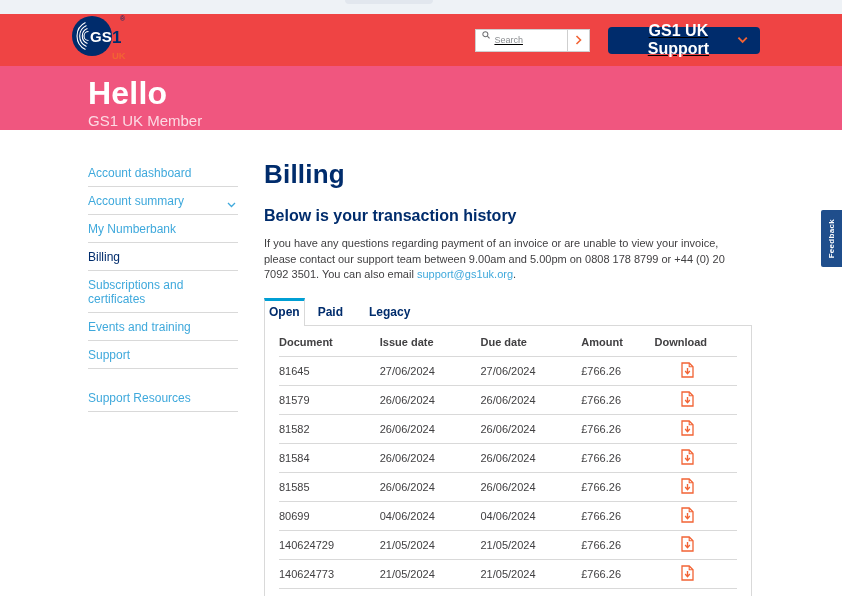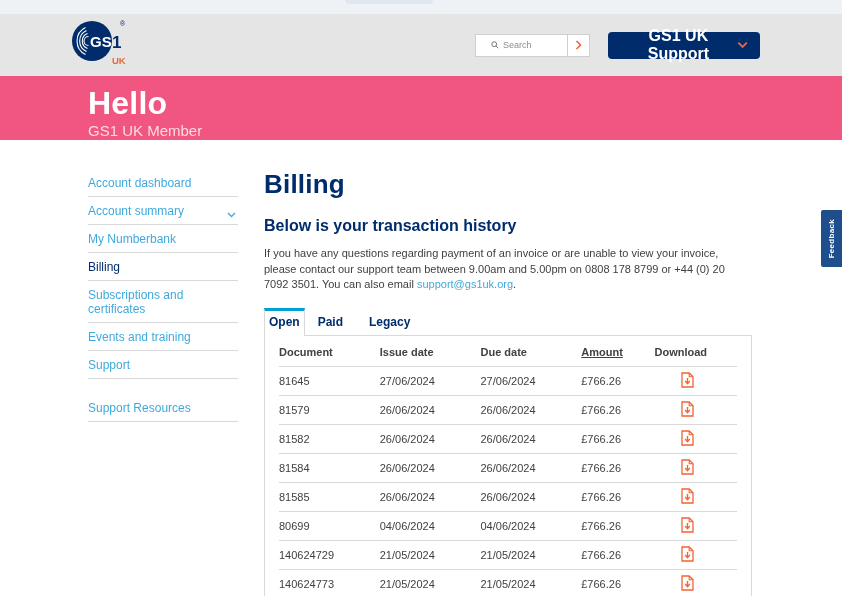--- a/index.html
+++ b/index.html
@@ -5,27 +5,27 @@
   * { margin:0; padding:0; box-sizing:border-box; }
   html,body { width:842px; height:596px; background:#fff; overflow:hidden;
               font-family:"Liberation Sans", sans-serif; position:relative; }
 
   
   .top-strip { height:14px; background:#eef2f6; position:relative; }
   .top-strip .notch { position:absolute; left:345px; top:0; width:88px; height:4px;
                       background:#e2e7ee; border-radius:0 0 10px 10px; }
 
   
-  .header { height:62px; background:#e5e5e5; display:flex; align-items:center; }
+  .header { height:52px; background:#ef4444; display:flex; align-items:center;text-decoration:underline; }
   .logo { margin-left:70px; cursor:pointer; }
   .header-right { margin-left:auto; margin-right:82px; display:flex; align-items:center; gap:18px; }
 
   .search-box { display:flex; align-items:stretch; height:23px; }
   .search-field { width:92px; border:1px solid #cfcfcf; border-right:none; display:flex;
-                  align-items:center; padding:0 15px; background:#fff; }
+                  padding:0 6px; background:#fff; }
   .search-field input { border:none; outline:none; width:100%; font-size:9px;
                         font-family:"Liberation Sans",sans-serif; color:#58595b; margin-left:4px; }
   .search-field input::placeholder { color:#8a8d90; }
   .search-submit { width:23px; border:1px solid #cfcfcf; background:#fff; display:flex;
                    align-items:center; justify-content:center; cursor:pointer; }
 
   .support-btn { background:#002c6c; color:#fff; border:none; border-radius:4px; height:27px;
                  width:152px; display:flex; align-items:center; justify-content:space-between;
                  padding:0 12px; font-size:16px; font-weight:bold; cursor:pointer;
                  font-family:"Liberation Sans",sans-serif; }
@@ -62,21 +62,21 @@
   .tab.active { background:#fff; border:1px solid #d9d9d9; border-bottom:none;
                 border-top:3px solid #009fd4; margin-bottom:-1px; padding:4px 4px 7px; }
 
   
   .panel { border:1px solid #d9d9d9; background:#fff; padding:0 14px 9px; }
   table { width:100%; border-collapse:collapse; font-size:11px; color:#414042; }
   th { text-align:left; font-weight:bold; padding:10px 0 8px; border-bottom:1px solid #d9d9d9; }
   td { padding:4px 0; border-bottom:1px solid #d9d9d9; }
   tr:last-child td { border-bottom:1px solid #d9d9d9; }
   .col-doc { width:22%; } .col-issue { width:22%; } .col-due { width:22%; }
-  .col-amt { width:16%;text-decoration:underline; } .col-dl { width:18%; }
+  .col-amt { width:16%; } .col-dl { width:18%; }
   .dl-cell { padding-left:26px; }
   .dl-btn { background:none; border:none; cursor:pointer; padding:1px 0 0; display:block; }
 
   
   .feedback { position:absolute; right:0; top:210px; width:21px; height:57px;
               background:#1f4e8c; border-radius:2px 0 0 2px; display:flex;
               align-items:center; justify-content:center; cursor:pointer; }
   .feedback span { color:#fff; font-size:8px; font-weight:bold;
                    writing-mode:vertical-rl; transform:rotate(180deg); letter-spacing:.3px; }
 </style>

